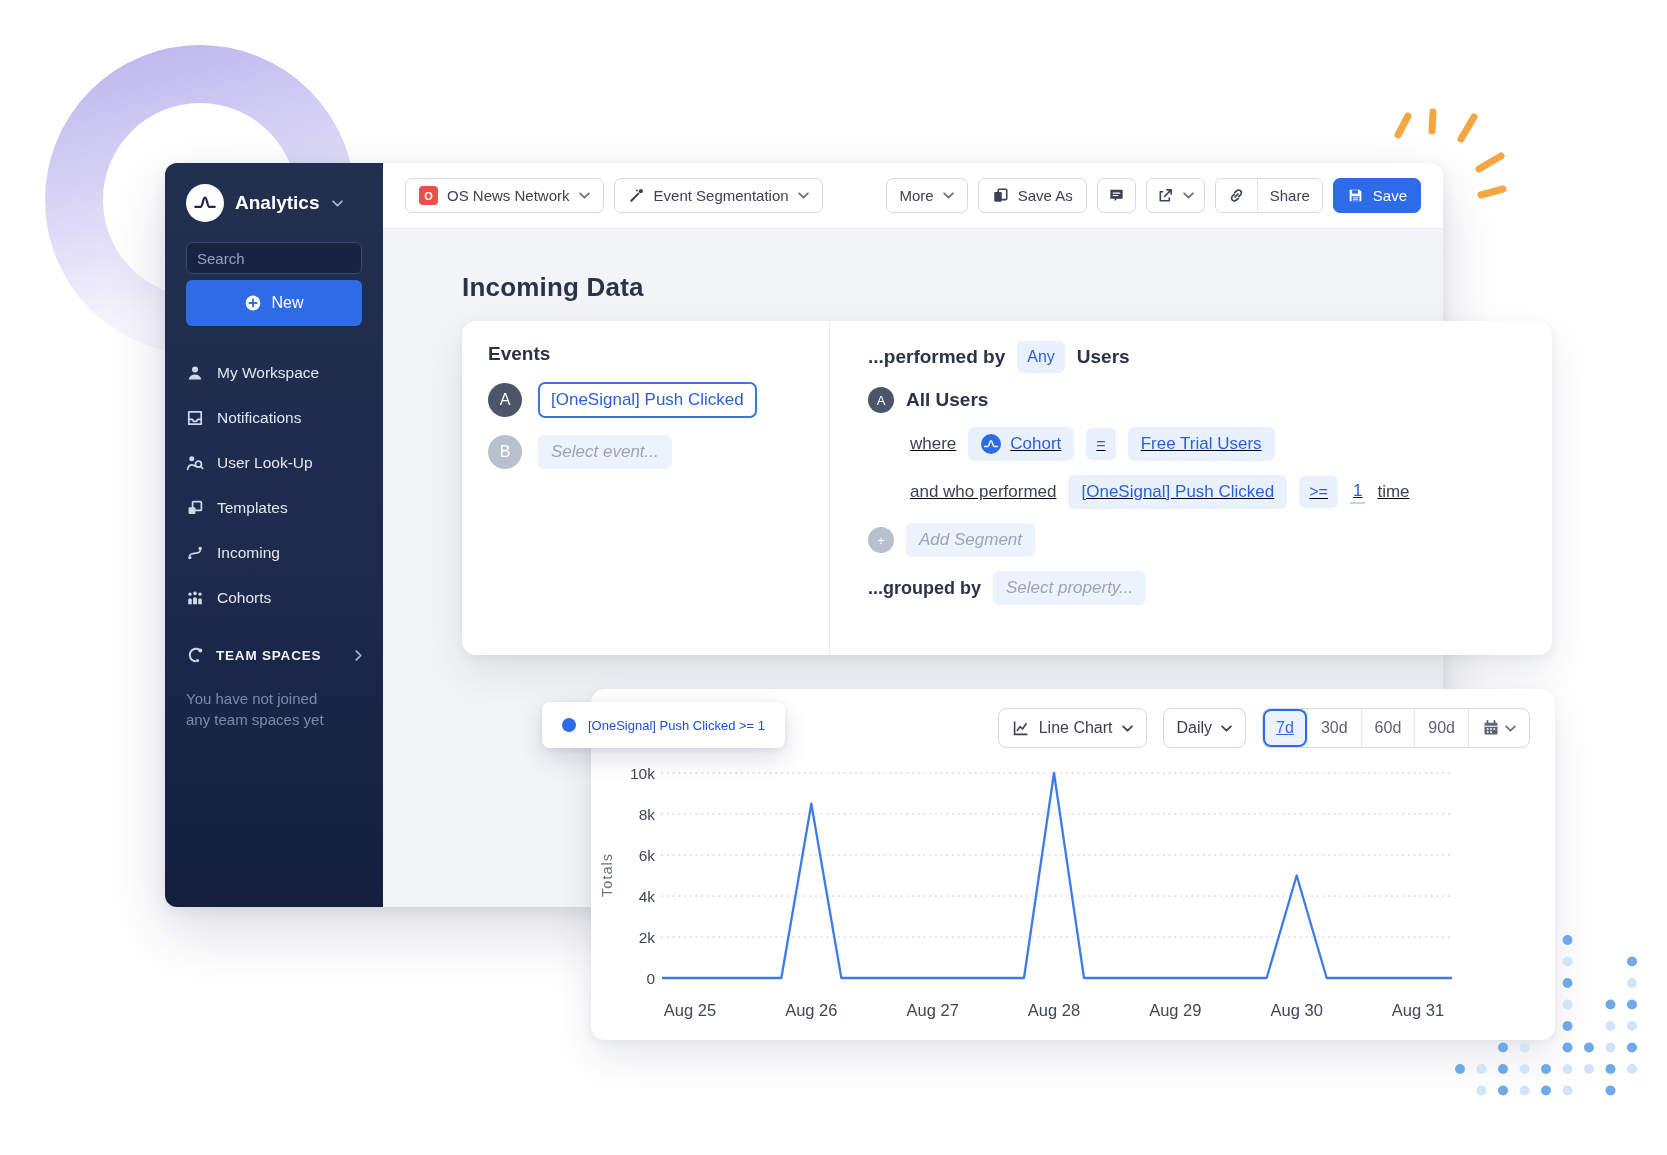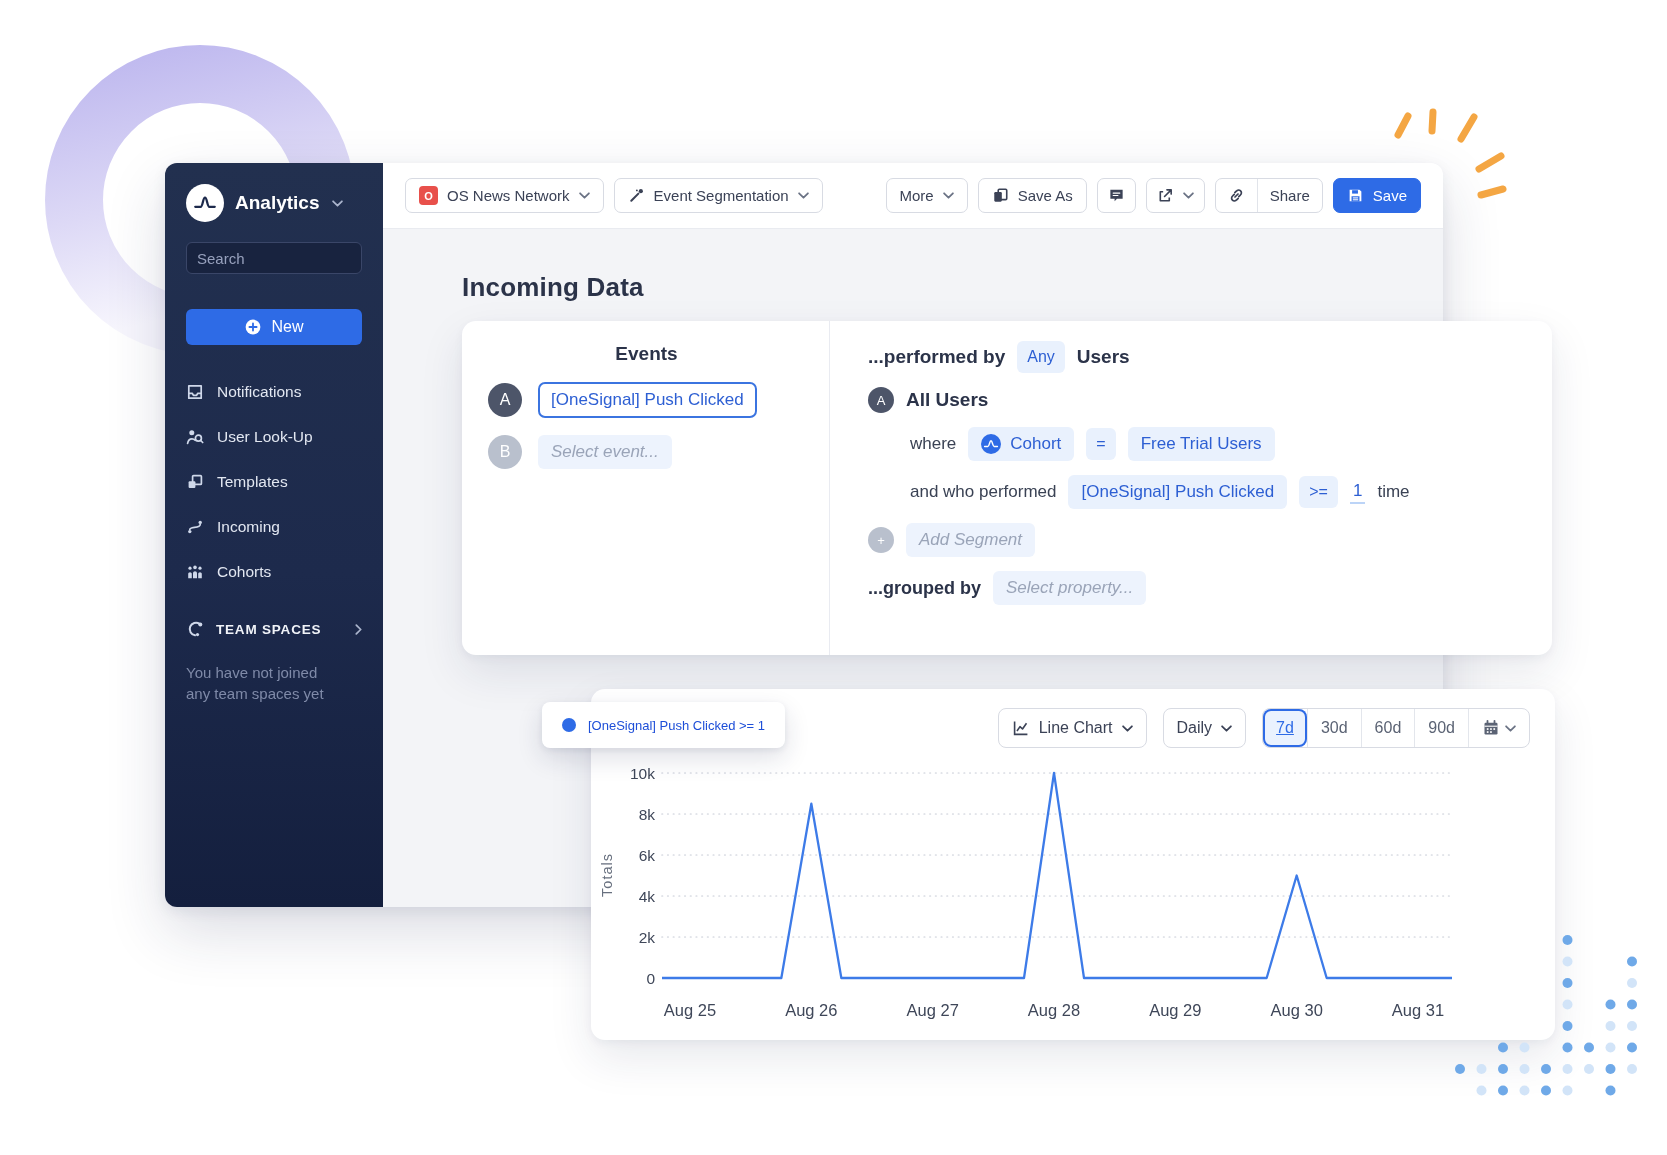--- a/index.html
+++ b/index.html
@@ -30,21 +30,21 @@
   .chev svg { width: 11px; height: 7px; display: block; }
 
   .search-box { margin-top: 20px; height: 32px; background: #18233f; border: 1px solid #3a4668;
     border-radius: 6px; display: flex; align-items: center; padding: 0 10px; gap: 8px; }
   .search-box input { flex: 1; background: transparent; border: 0; outline: none;
     color: #c7cfdf; font-size: 15px; font-family: inherit; }
   .search-box input::placeholder { color: #97a1bd; }
   .search-box .icon { color: #97a1bd; }
   .icon svg { display: block; }
 
-  .new-btn { margin-top: 35px; height: 36px; background: #2e6be6; border-radius: 6px; color: #fff;
+  .new-btn { margin-top: 6px; height: 46px; background: #2e6be6; border-radius: 6px; color: #fff;
     display: flex; align-items: center; justify-content: center; gap: 9px; font-size: 16px; cursor: pointer; }
 
   .nav { margin-top: 24px; }
   .nav-item { height: 45px; display: flex; align-items: center; gap: 13px; font-size: 15.5px;
     color: #e2e7f1; cursor: pointer; }
   .nav-item .icon { color: #cfd8ea; width: 18px; }
 
   .team-row { margin-top: 20px; height: 30px; display: flex; align-items: center; gap: 12px; }
   .team-row .label { font-size: 13.5px; font-weight: 700; letter-spacing: .8px; color: #f0f3f8; }
   .team-row .chev-r { margin-left: auto; color: #aab4cc; }
@@ -68,40 +68,40 @@
   .split-btn > div { display: flex; align-items: center; padding: 0 12px; font-size: 15px; color: #3b4256; cursor: pointer; }
   .split-btn > div:first-child { border-right: 1px solid #e1e4ea; }
 
   .content { flex: 1; background: #f3f4f7; border-radius: 0 0 12px 0; }
 
   
   .page-title { position: absolute; left: 462px; top: 272px; font-size: 26px; font-weight: 700;
     color: #2b3349; letter-spacing: .2px; }
 
   .card { position: absolute; background: #fff; border-radius: 14px;
-    box-shadow: 0 18px 44px rgba(28,38,80,.10), 0 3px 10px rgba(28,38,80,.05); text-align: center; }
+    box-shadow: 0 18px 44px rgba(28,38,80,.10), 0 3px 10px rgba(28,38,80,.05); }
   .card-main { left: 462px; top: 321px; width: 1090px; height: 334px; display: flex; }
 
   .events-pane { width: 368px; flex: none; border-right: 1px solid #e9ebf1; padding: 22px 24px 0 26px; }
   .pane-heading { font-size: 19px; font-weight: 700; color: #2b3349; }
   .event-row { display: flex; align-items: center; gap: 16px; margin-top: 17px; }
   .badge { width: 34px; height: 34px; border-radius: 50%; background: #4d5569; color: #fff;
     flex: none; display: flex; align-items: center; justify-content: center; font-size: 16px; }
   .badge.gray { background: #b9c0cd; }
   .badge.sm { width: 26px; height: 26px; font-size: 13px; }
   .event-input { border: 2px solid #3b74e0; border-radius: 7px; padding: 6px 11px; font-size: 17px;
     color: #2d5fd3; background: #fff; cursor: text; }
   .chip { background: #e9f1fd; color: #2d5fd3; border-radius: 6px; padding: 7px 13px; font-size: 17px;
     display: inline-flex; align-items: center; gap: 9px; cursor: pointer; white-space: nowrap; }
   .chip.small { padding: 7px 10px; font-size: 16px; }
   .chip.ghost { background: #edf3fd; color: #9aa4b8; font-style: italic; }
 
   .segment-pane { flex: 1; padding: 20px 0 0 38px; display: flex; flex-direction: column; gap: 14px; }
   .seg-row { display: flex; align-items: center; gap: 12px; }
-  .seg-row.indent { margin-left: 42px; }
+  .seg-row.indent { margin-left: 42px; text-decoration: underline; }
   .lbl-bold { font-size: 19px; font-weight: 700; color: #2b3349; }
   .lbl { font-size: 17px; color: #3a4254; }
   .lbl-semibold { font-size: 19px; font-weight: 600; color: #2b3349; }
   .count-val { color: #2d5fd3; font-size: 17px; padding: 0 3px 1px; border-bottom: 2px solid #bcd4f7; cursor: text; }
 
   
   .card-chart { left: 591px; top: 689px; width: 964px; height: 351px; }
   .legend-chip { position: absolute; left: 542px; top: 702px; height: 46px; padding: 0 20px;
     background: #fff; border-radius: 8px; box-shadow: 0 10px 26px rgba(28,38,80,.14), 0 2px 6px rgba(28,38,80,.08);
     display: flex; align-items: center; gap: 12px; z-index: 5; cursor: pointer; }
@@ -167,20 +167,29 @@
         <span class="icon">
             <svg width="18" height="18" viewBox="0 0 18 18">
               <circle cx="9" cy="9" r="7.4" fill="#fff"></circle>
               <path d="M9 5.4v7.2M5.4 9h7.2" stroke="#2e6be6" stroke-width="1.8" stroke-linecap="round"></path>
             </svg>
           </span>
         <span>New</span>
       </div>
 
       <div class="nav" id="sidebar-nav">
+          <div class="nav-item">
+            <span class="icon">
+              <svg width="18" height="18" viewBox="0 0 18 18">
+                <circle cx="9" cy="5.4" r="3" fill="currentColor"></circle>
+                <path d="M2.6 15.4c.8-3.4 3.5-5 6.4-5s5.6 1.6 6.4 5z" fill="currentColor"></path>
+              </svg>
+            </span>
+            <span>My Workspace</span>
+          </div>
           <div class="nav-item">
             <span class="icon">
               <svg width="18" height="18" viewBox="0 0 18 18">
                 <path d="M2.8 2.8h12.4v12.4H2.8z" fill="none" stroke="currentColor" stroke-width="1.7" stroke-linejoin="round"></path>
                 <path d="M2.8 10.3h3.4l1.2 2h3.2l1.2-2h3.4" fill="none" stroke="currentColor" stroke-width="1.7" stroke-linejoin="round"></path>
               </svg>
             </span>
             <span>Notifications</span>
           </div>
           <div class="nav-item">

